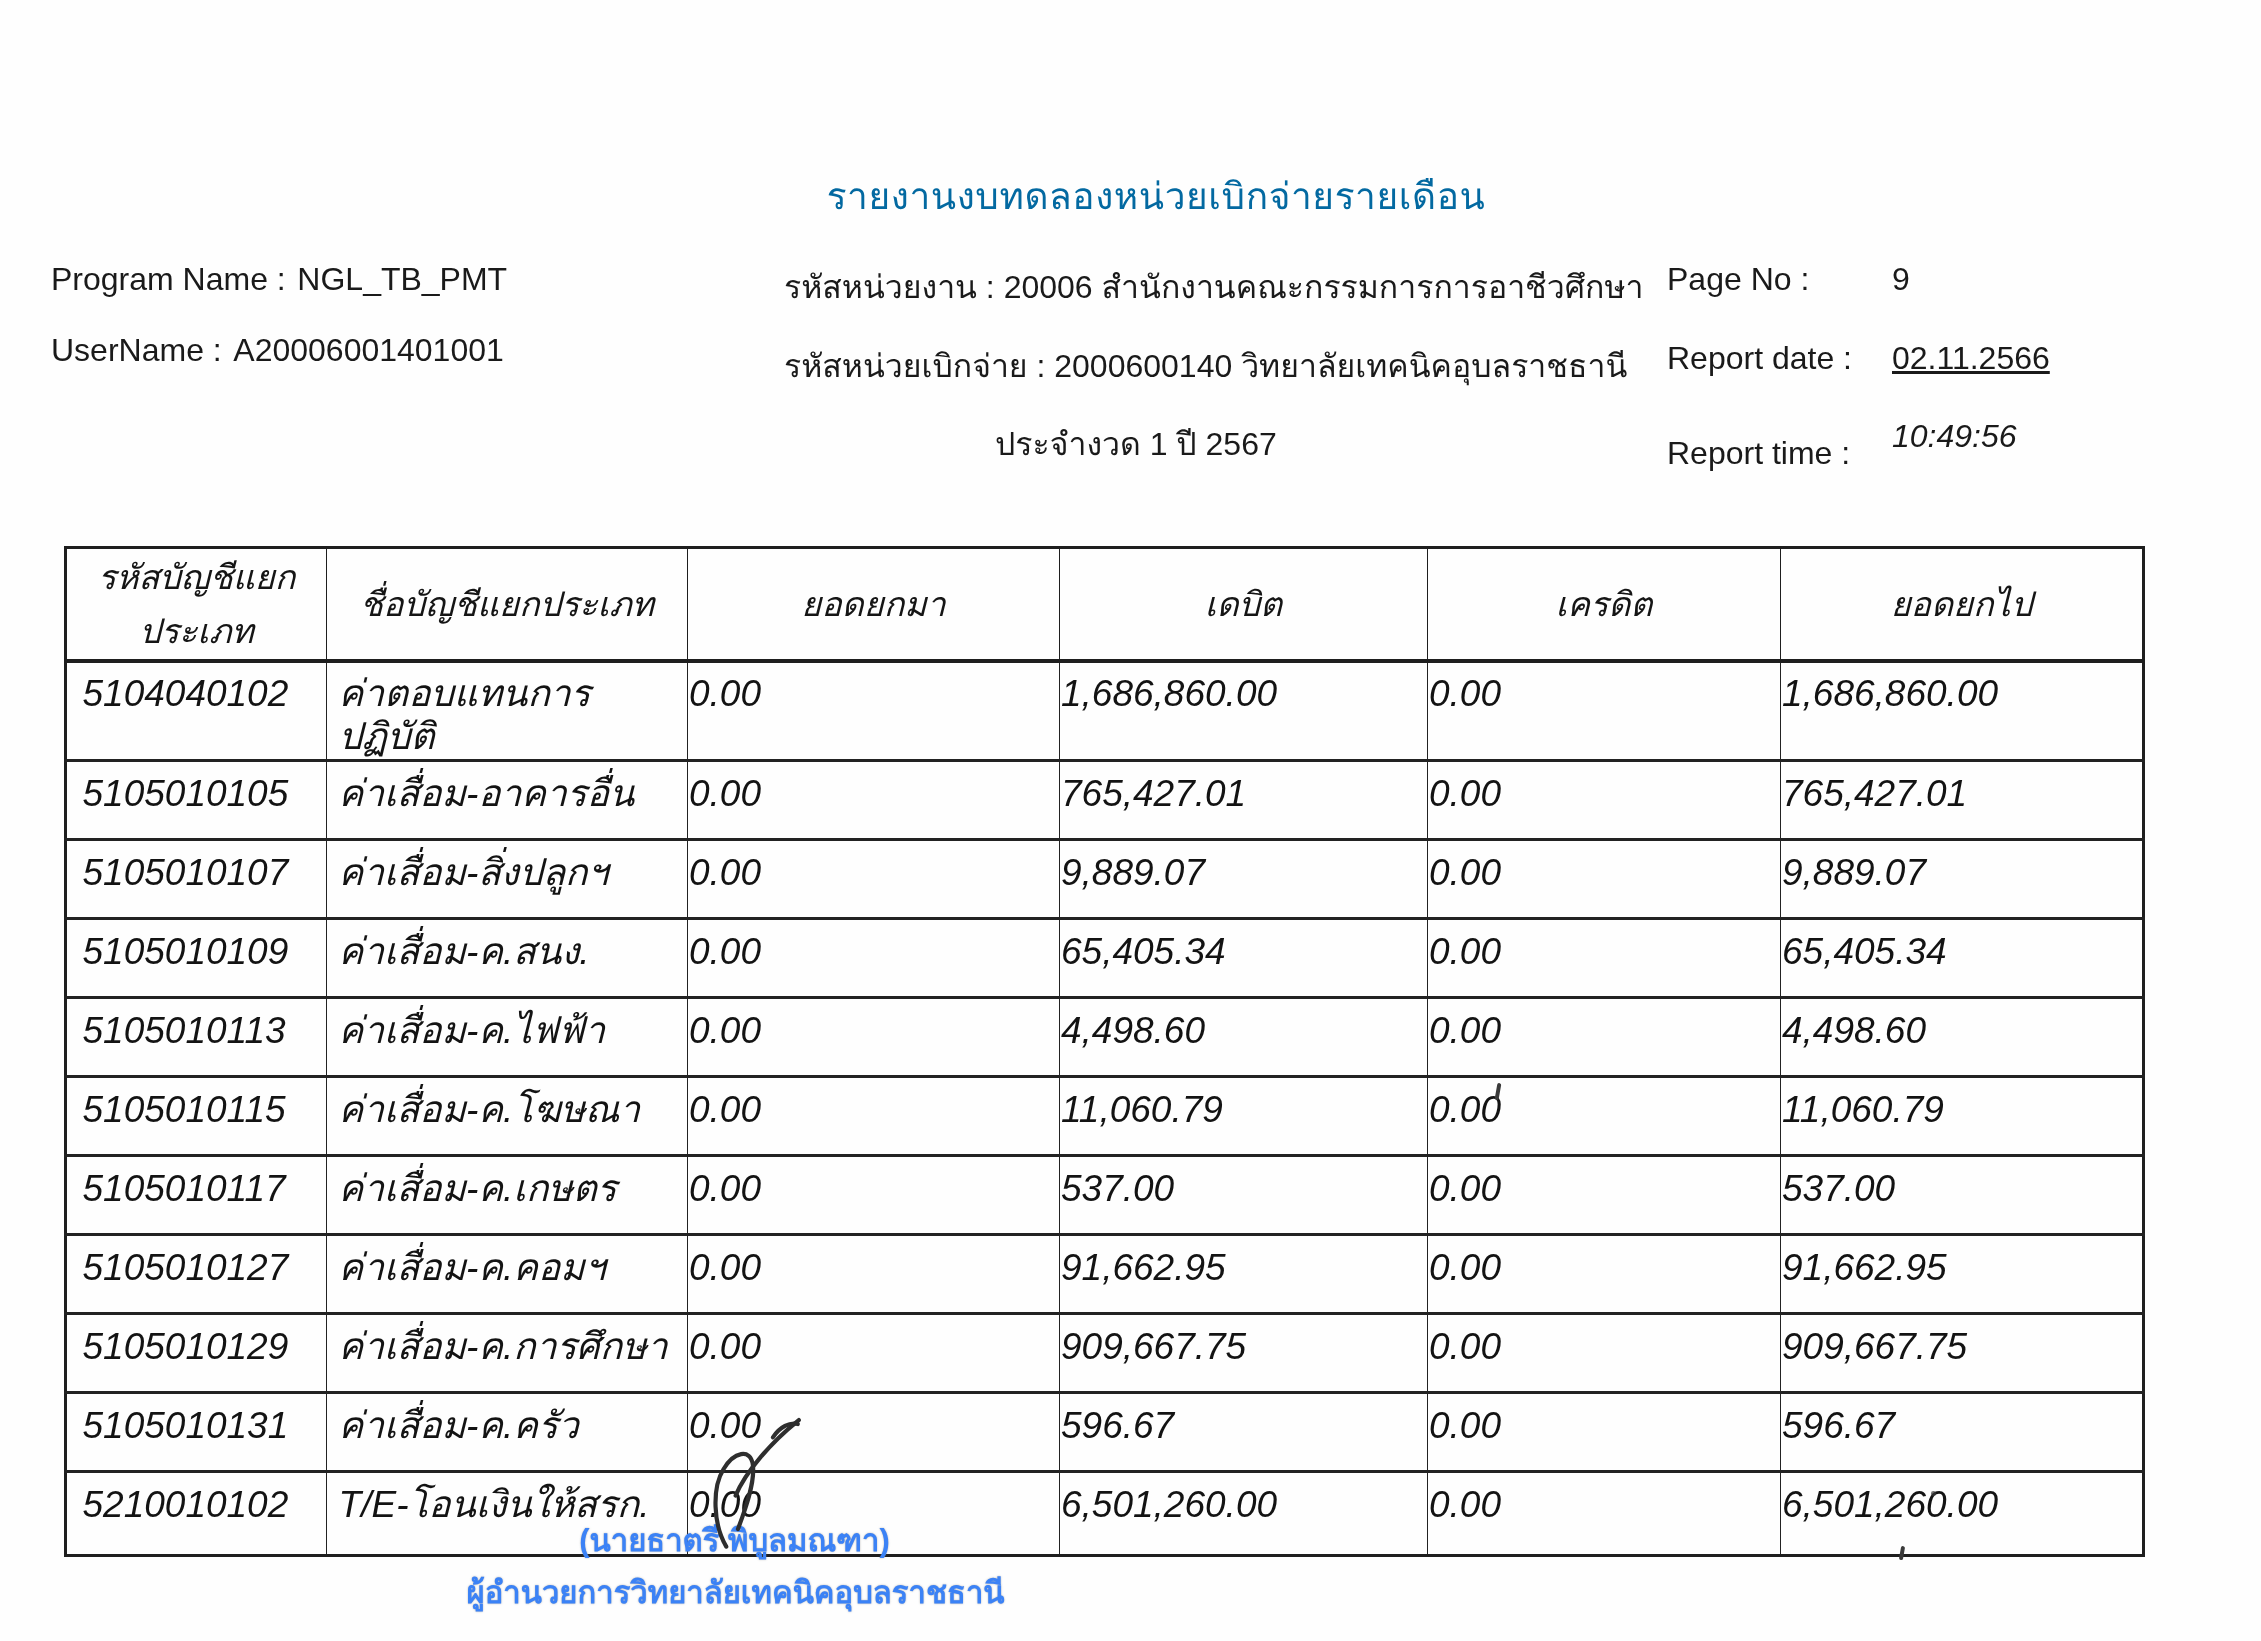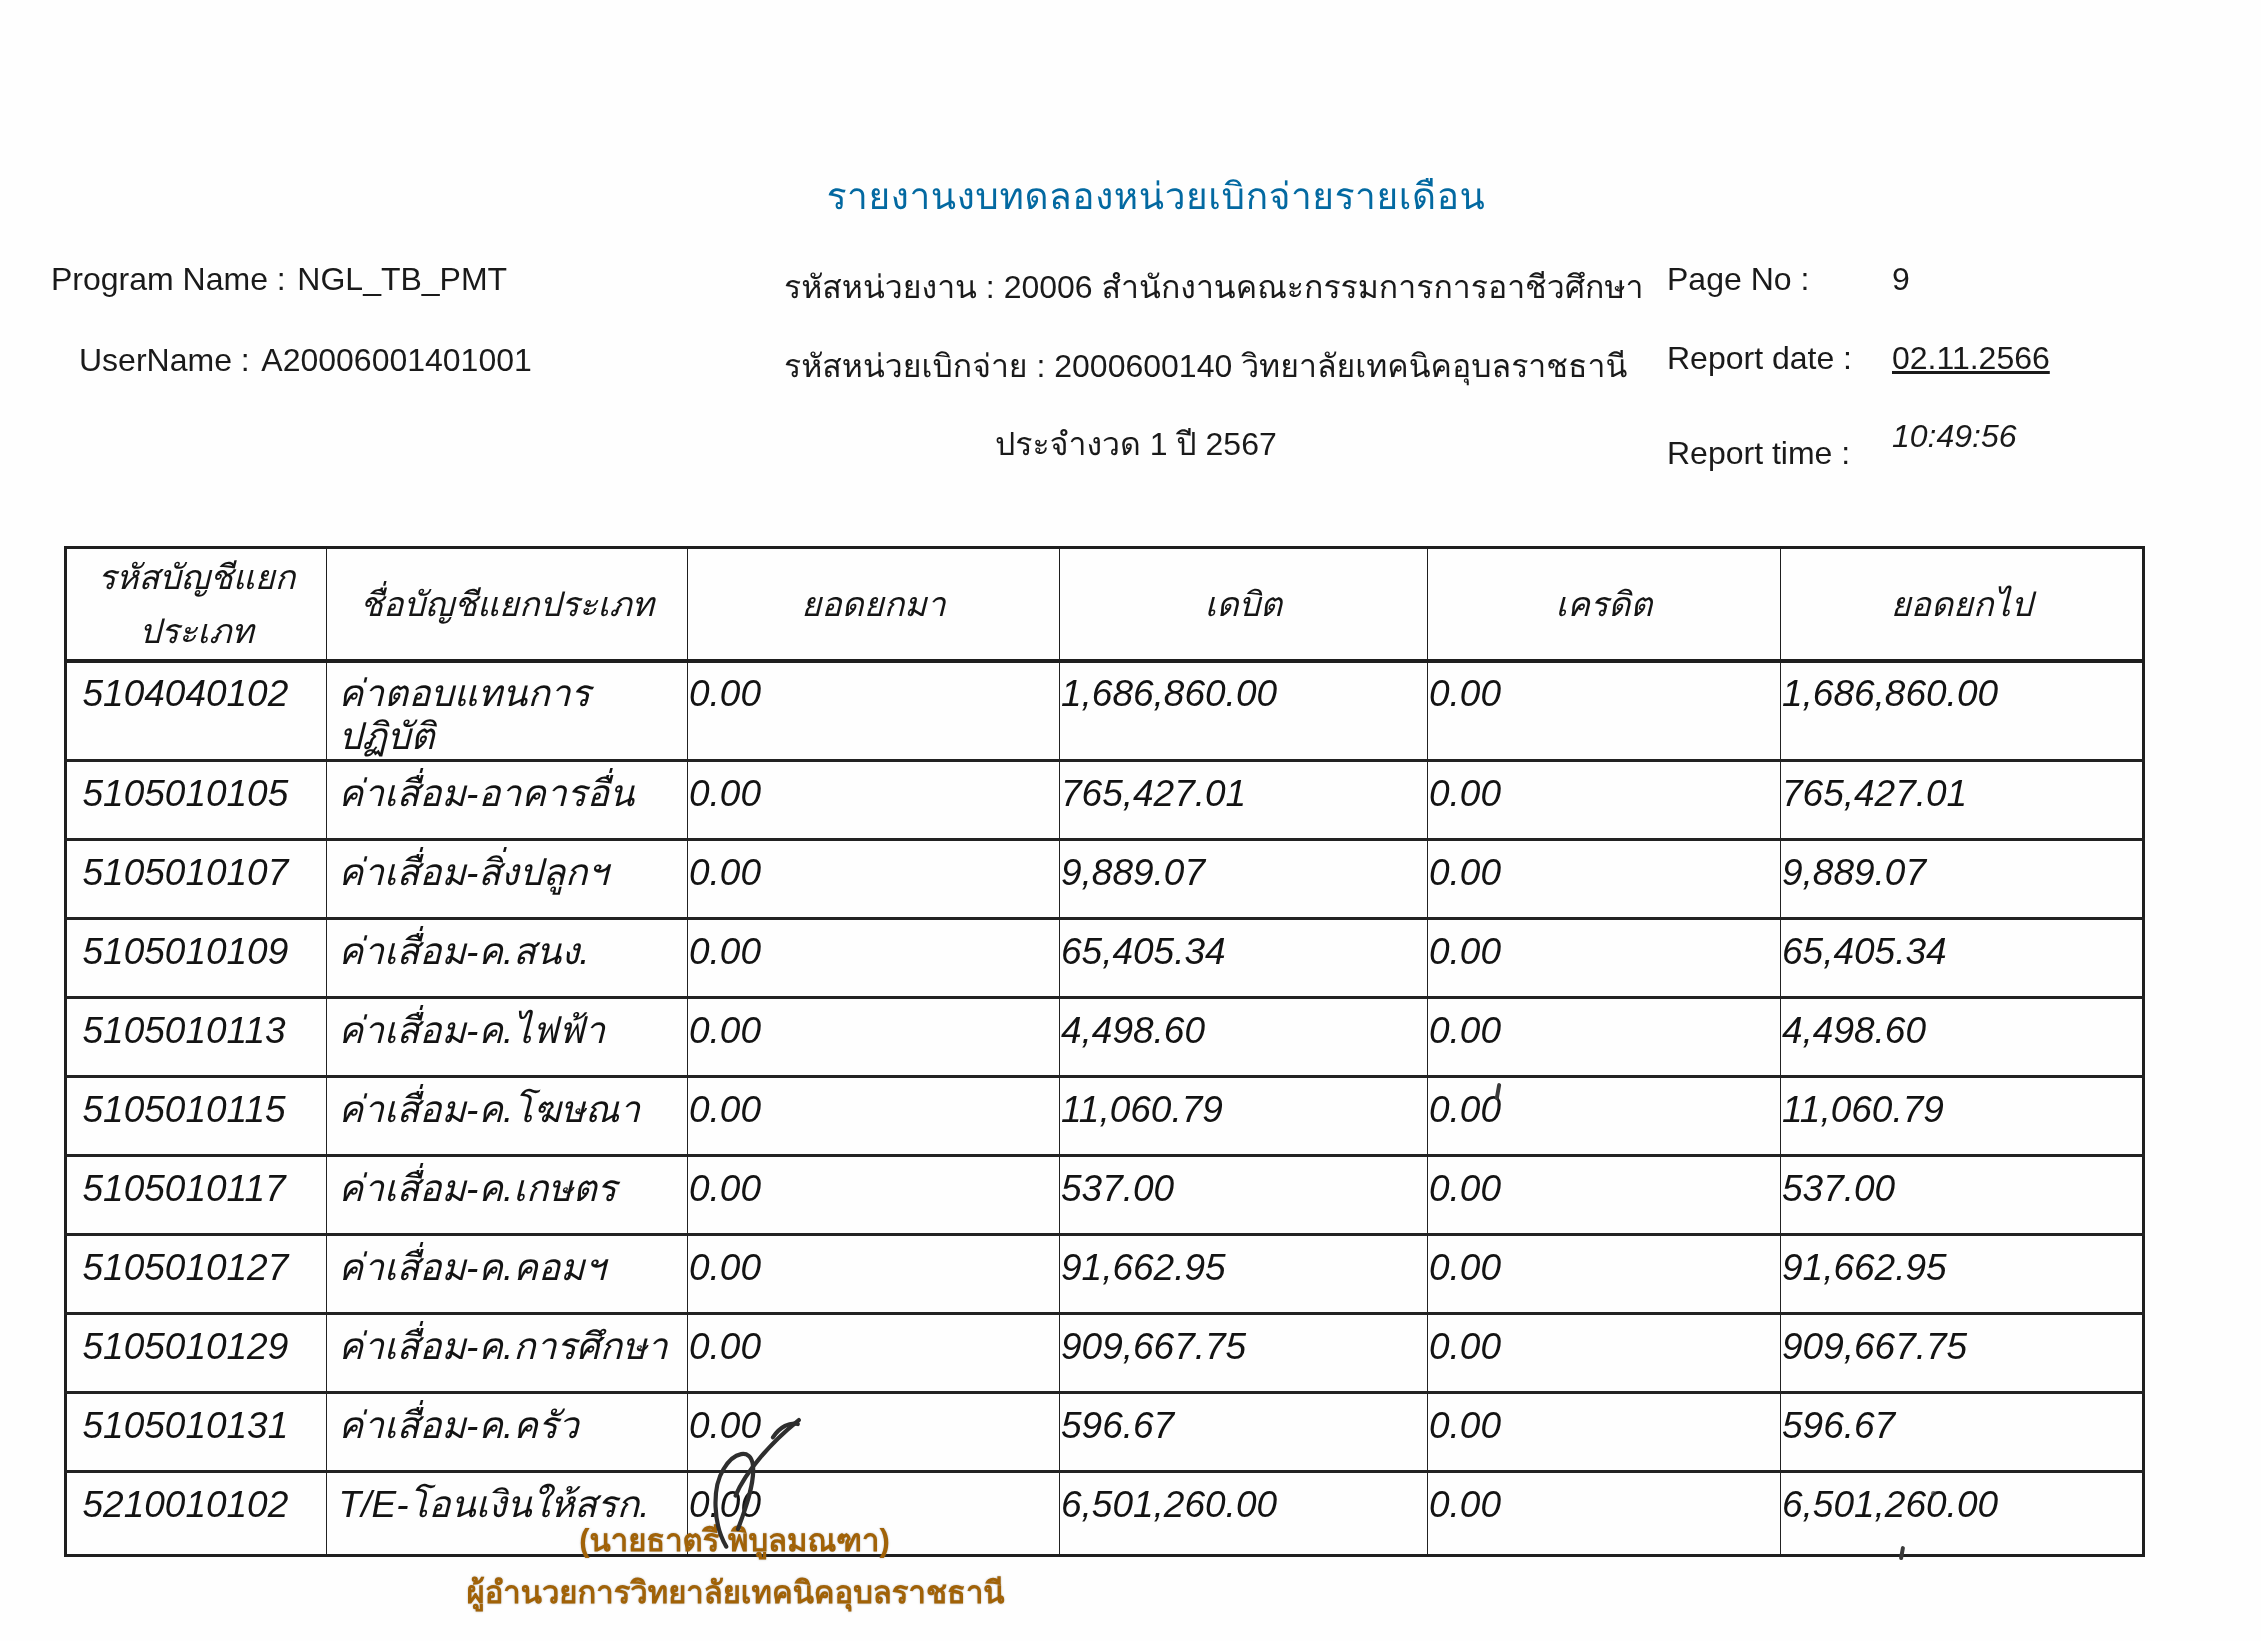--- a/index.html
+++ b/index.html
@@ -13,21 +13,21 @@
   }
   .abs{position:absolute;white-space:nowrap;}
   
   .doc-title{
     left:1156px;top:166px;transform:translateX(-50%);
     font-size:37px;letter-spacing:0.6px;color:#0369a1;
   }
   .meta{font-size:32px;color:#1a1a1a;}
   .meta .val{margin-left:11.6px;}
   .m-left1{left:51px;top:261px;}
-  .m-left2{left:51px;top:342px;margin-left:28px;}
+  .m-left2{left:51px;top:332px;}
   .m-mid1{left:784px;top:261px;}
   .m-mid2{left:784px;top:340px;text-align:center;}
   .m-mid3{left:995px;top:418px;}
   .m-rlab1{left:1667px;top:261px;}
   .m-rlab2{left:1667px;top:340px;}
   .m-rlab3{left:1667px;top:418px;margin-top:17px;}
   .m-rval1{left:1892px;top:261px;}
   .m-rval2{left:1892px;top:340px;text-decoration:underline;}
   .m-rval3{left:1892px;top:418px;font-style:italic;}
   
@@ -50,21 +50,21 @@
     overflow:visible;
   }
   table.tb tbody tr{height:79px;}
   table.tb tbody tr:last-child{height:84px;}
   td.col0{padding-left:15.5px;}
   td.col1{padding-left:11.6px;}
   td.col2,td.col3,td.col4,td.col5{padding-right:17px;font-size:39px;}
   
   .sig-svg{position:absolute;left:700px;top:1415px;z-index:5;}
   .stamp{
-    position:absolute;z-index:4;color:#a16207;font-weight:600;
+    position:absolute;z-index:4;color:#3b82f6;font-weight:600;
     text-shadow:0 0 1.9px rgba(110,110,110,.55);
     text-align:center;white-space:nowrap;
   }
   .stamp-name{left:554px;top:1515px;width:361px;font-size:31px;}
   .stamp-title{left:445px;top:1567px;width:581px;font-size:31px;}
   
   .speck{position:absolute;background:#3a3a3a;border-radius:1.9px;z-index:3;}
   .sp1{left:1496px;top:1083px;width:3.9px;height:17px;transform:rotate(10deg);}
   .sp2{left:1900px;top:1546px;width:3.9px;height:14px;transform:rotate(10deg);}
   .sp3{left:1931px;top:1491px;width:4.5px;height:4.5px;border-radius:50%;opacity:.7;}

